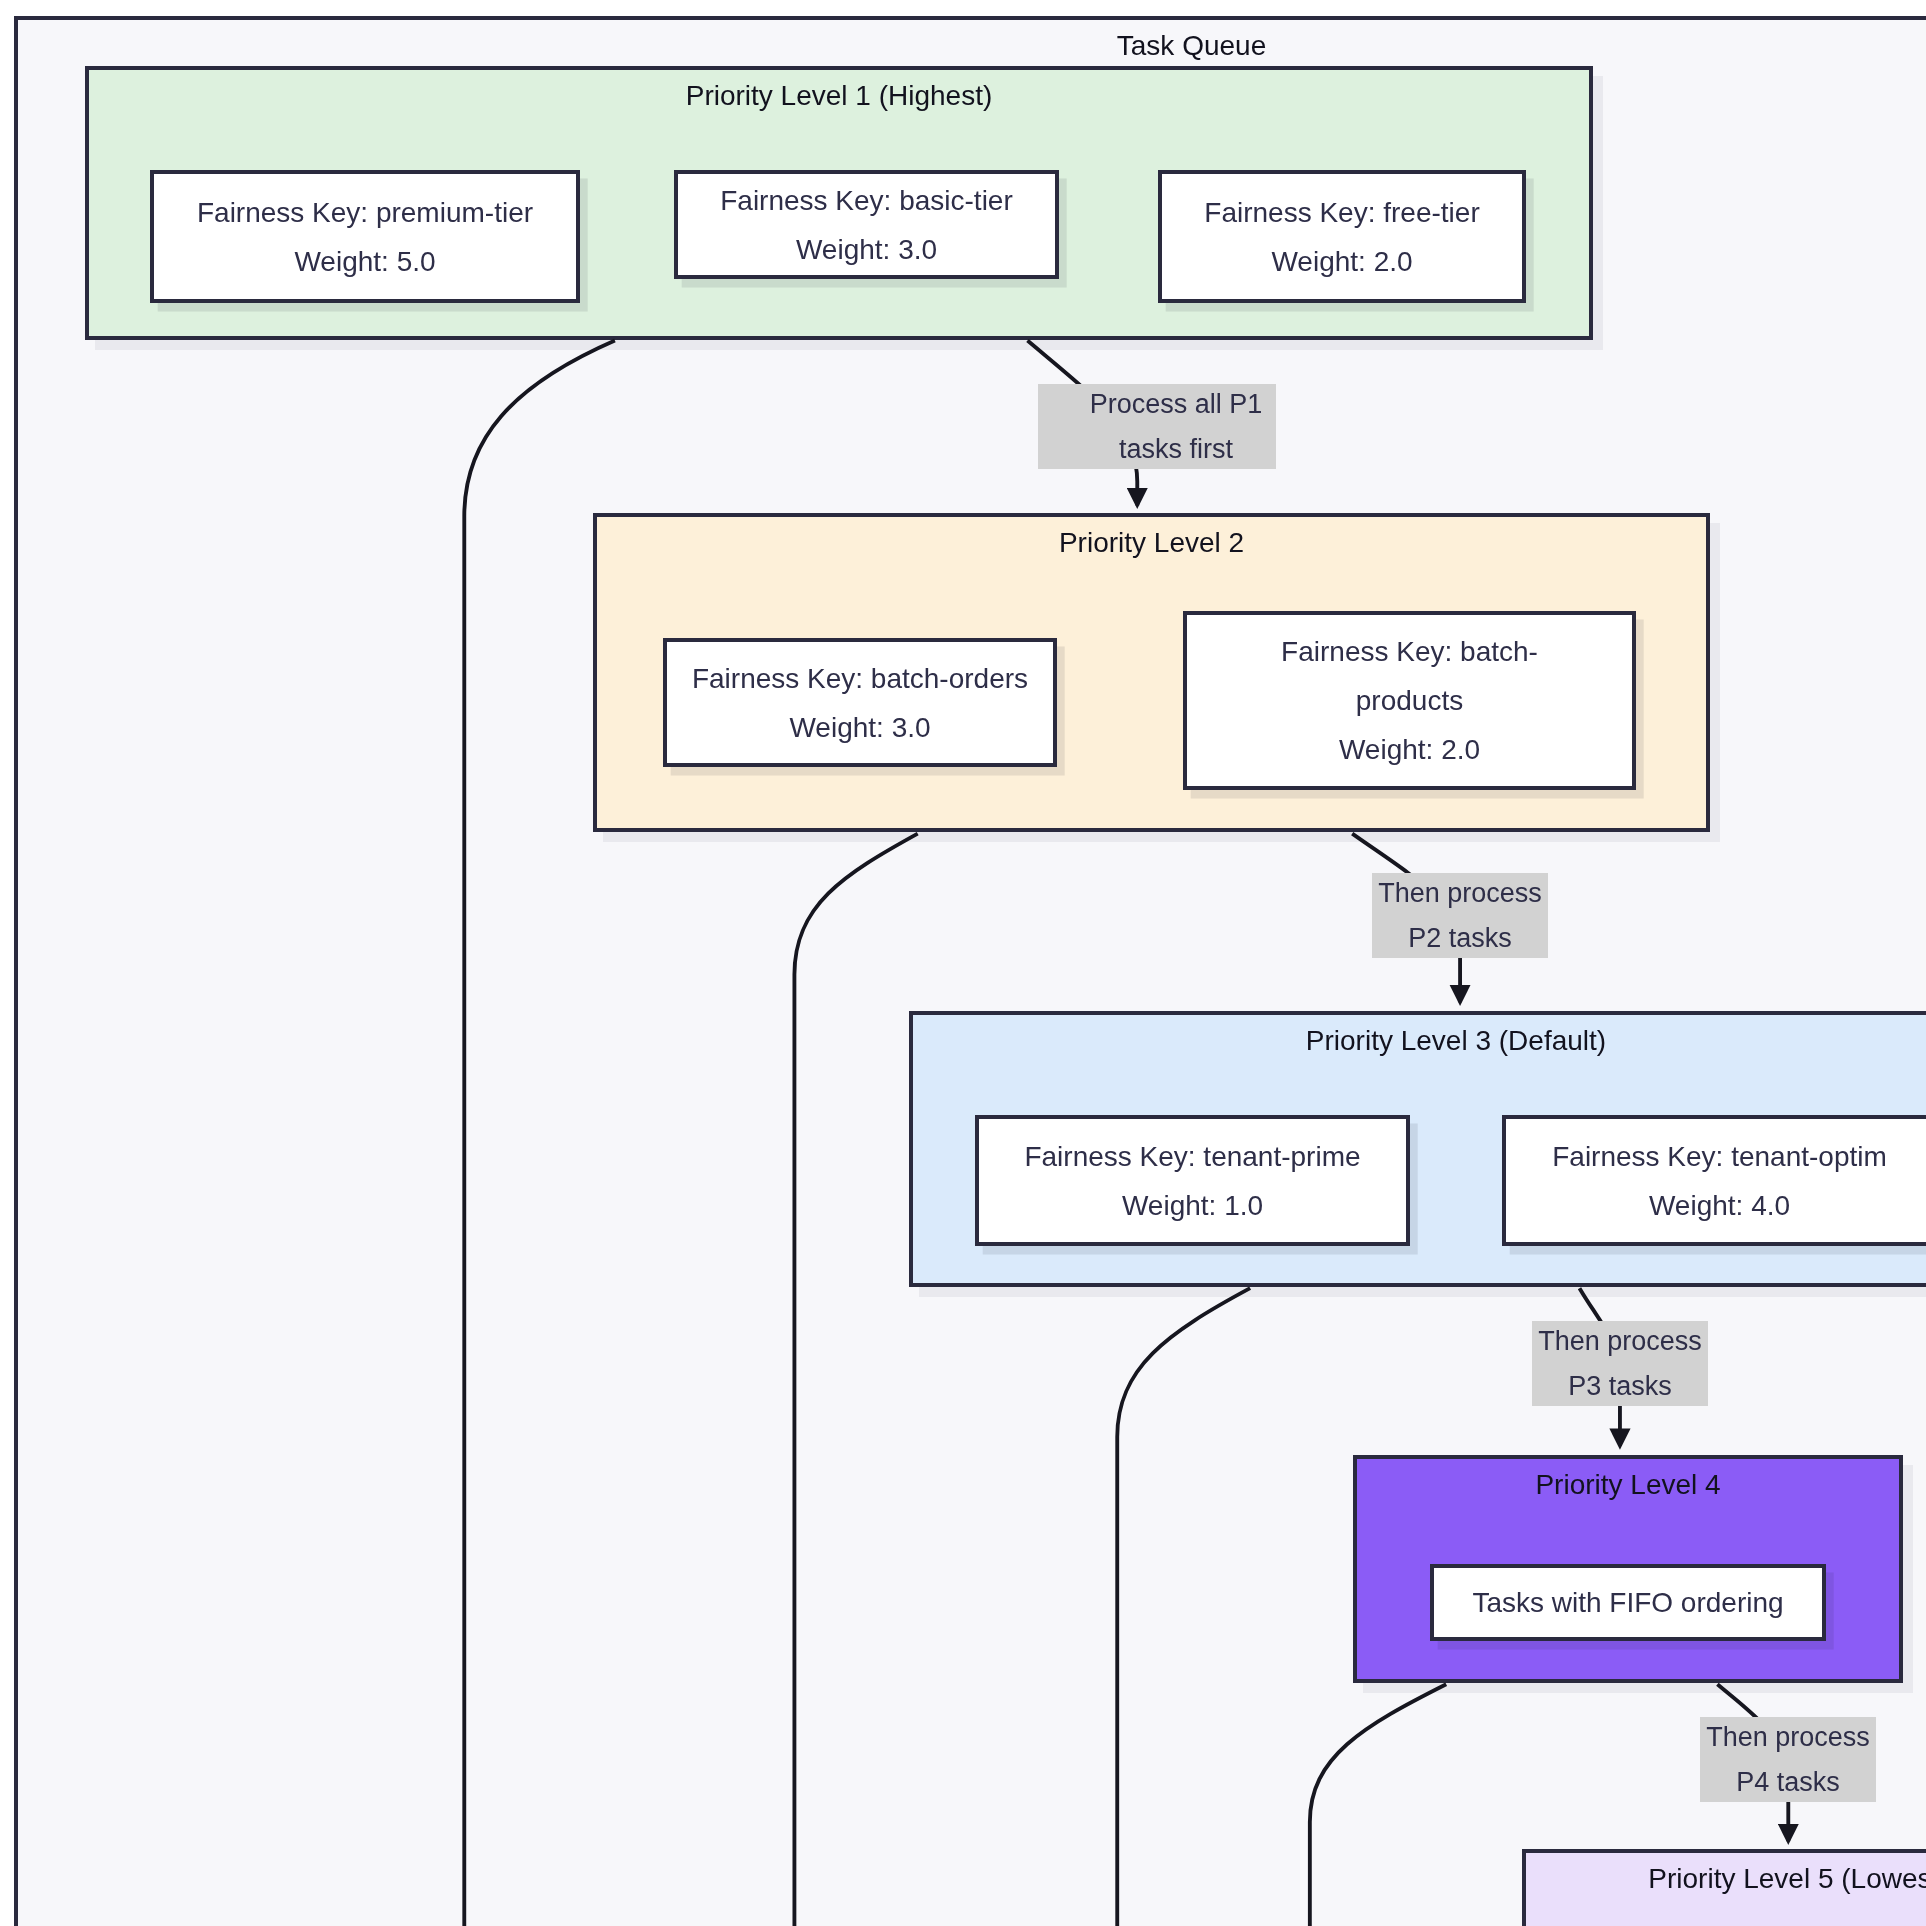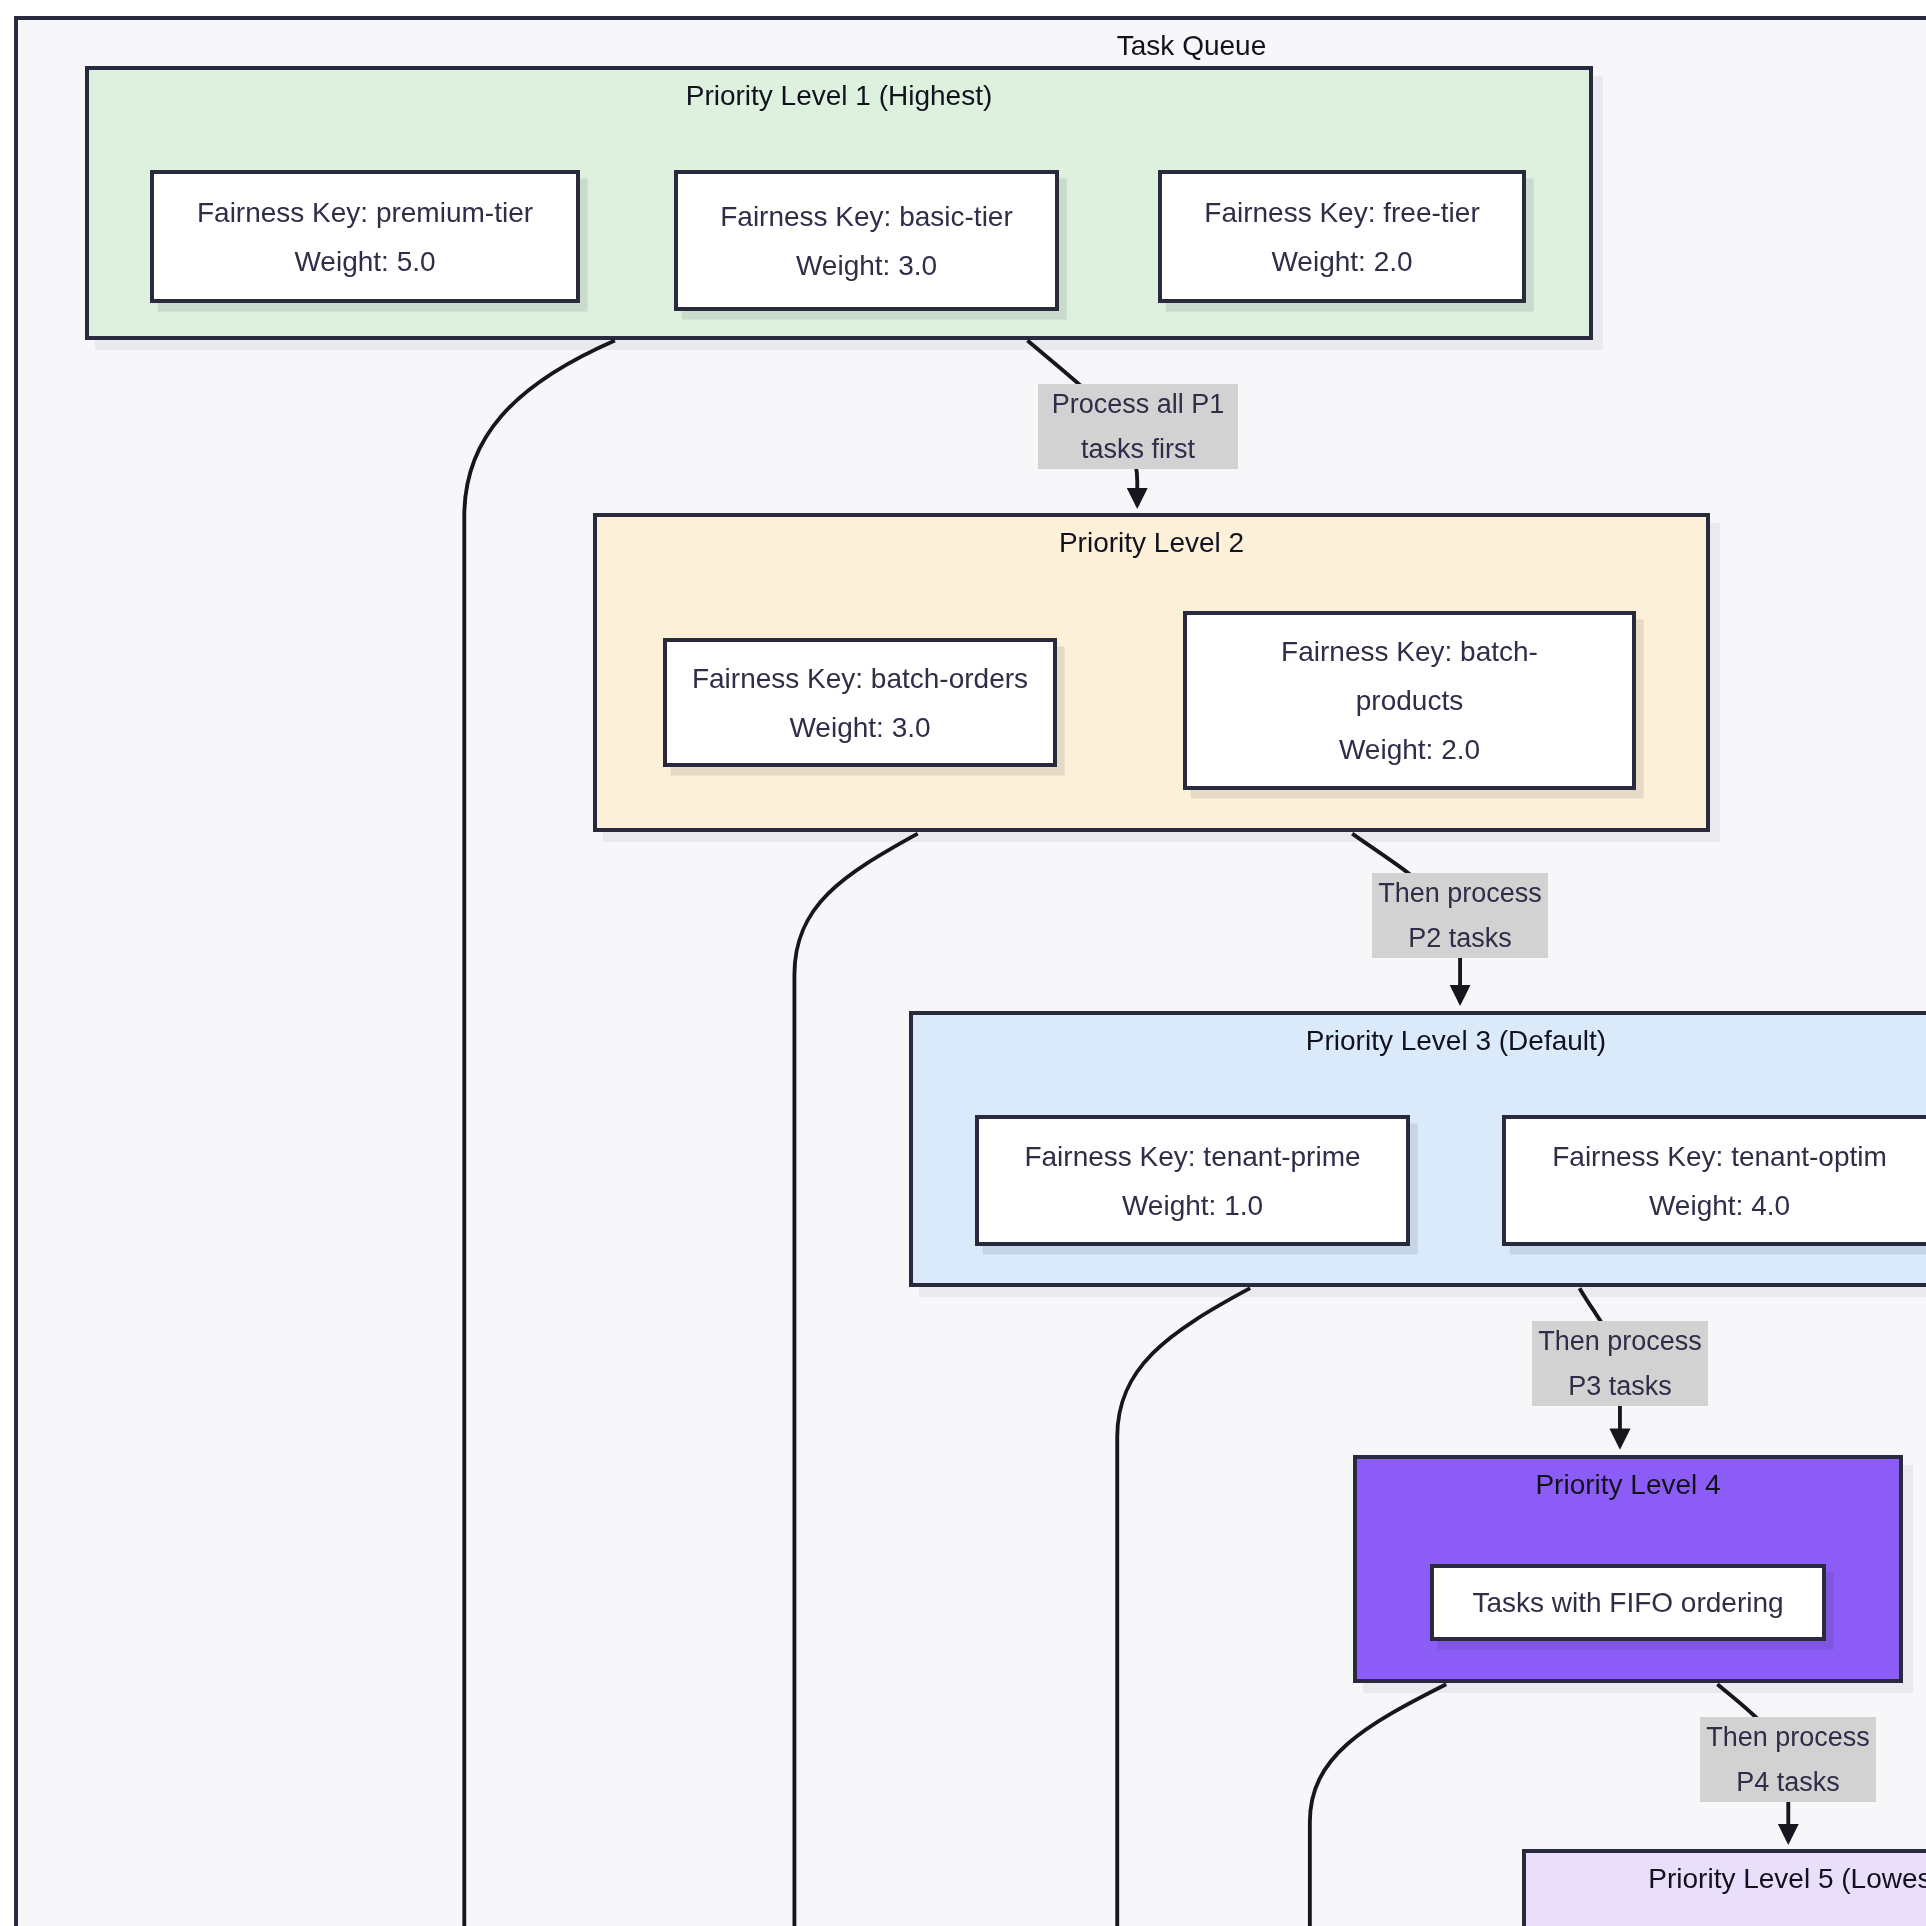--- a/index.html
+++ b/index.html
@@ -20,33 +20,33 @@
 
   
   #edges{position:absolute;left:0;top:0;z-index:4;}
 
   
   .node{position:absolute;background:#ffffff;border:4.6px solid #2a2a3e;box-sizing:border-box;
         box-shadow:7.7px 8.5px 0 rgba(25,25,50,0.10);
         display:flex;flex-direction:column;align-items:center;justify-content:center;
         font-size:28px;line-height:1.75;text-align:center;color:#2e2e48;z-index:5;margin-top:29px;}
   #n-premium {left:150px; top:141px; width:430px;height:133px;}
-  #n-basic   {left:674px;top:141px; width:385px;height:141px;}
+  #n-basic   {left:674px;top:141px; width:385px;height:109px;}
   #n-free    {left:1158px;top:141px; width:368px; height:133px;}
   #n-orders  {left:663px;top:609px;width:394px;height:129px;}
   #n-products{left:1183px;top:582px;width:453px;height:179px;}
   #n-prime   {left:975px;top:1086px;width:435px;height:131px;}
   #n-optim   {left:1502px;top:1086px;width:435px;height:131px;}
   #n-fifo4   {left:1430px;top:1535px;width:396px;height:77px;}
 
   
   .elabel{position:absolute;background:#d2d2d2;z-index:6;
           display:flex;flex-direction:column;align-items:center;justify-content:center;
           font-size:27px;line-height:1.65;text-align:center;color:#2e2e48;}
-  #el1{left:1038px;top:384px; width:200px;height:85px;}
+  #el1{left:1038px;top:384px; width:200px;height:85px;padding-left:38px;}
   #el2{left:1372px;top:873px;width:176px;height:85px;}
   #el3{left:1532px;top:1321px;width:176px;height:85px;}
   #el4{left:1700px;top:1717px;width:176px;height:85px;}
 </style>
 </head>
 <body>
 
 <div id="canvas">
 
   <div class="sg" id="task-queue">

